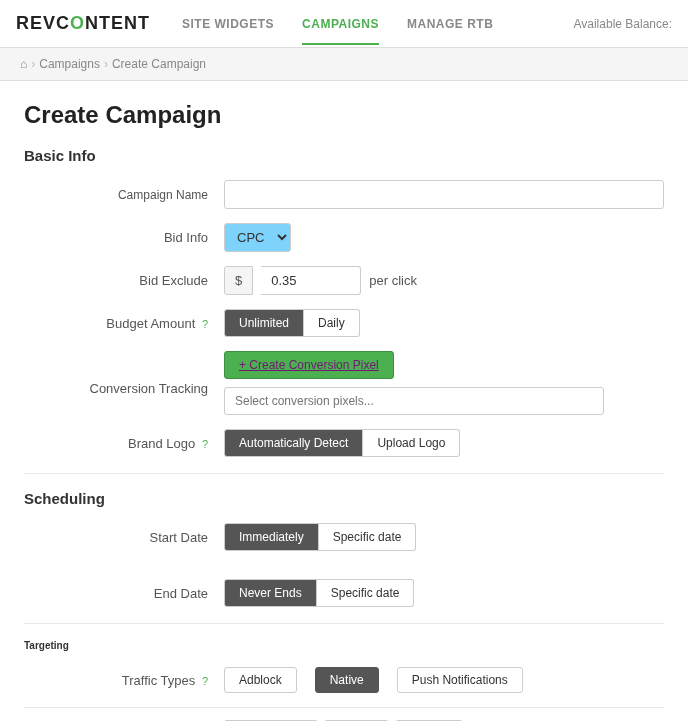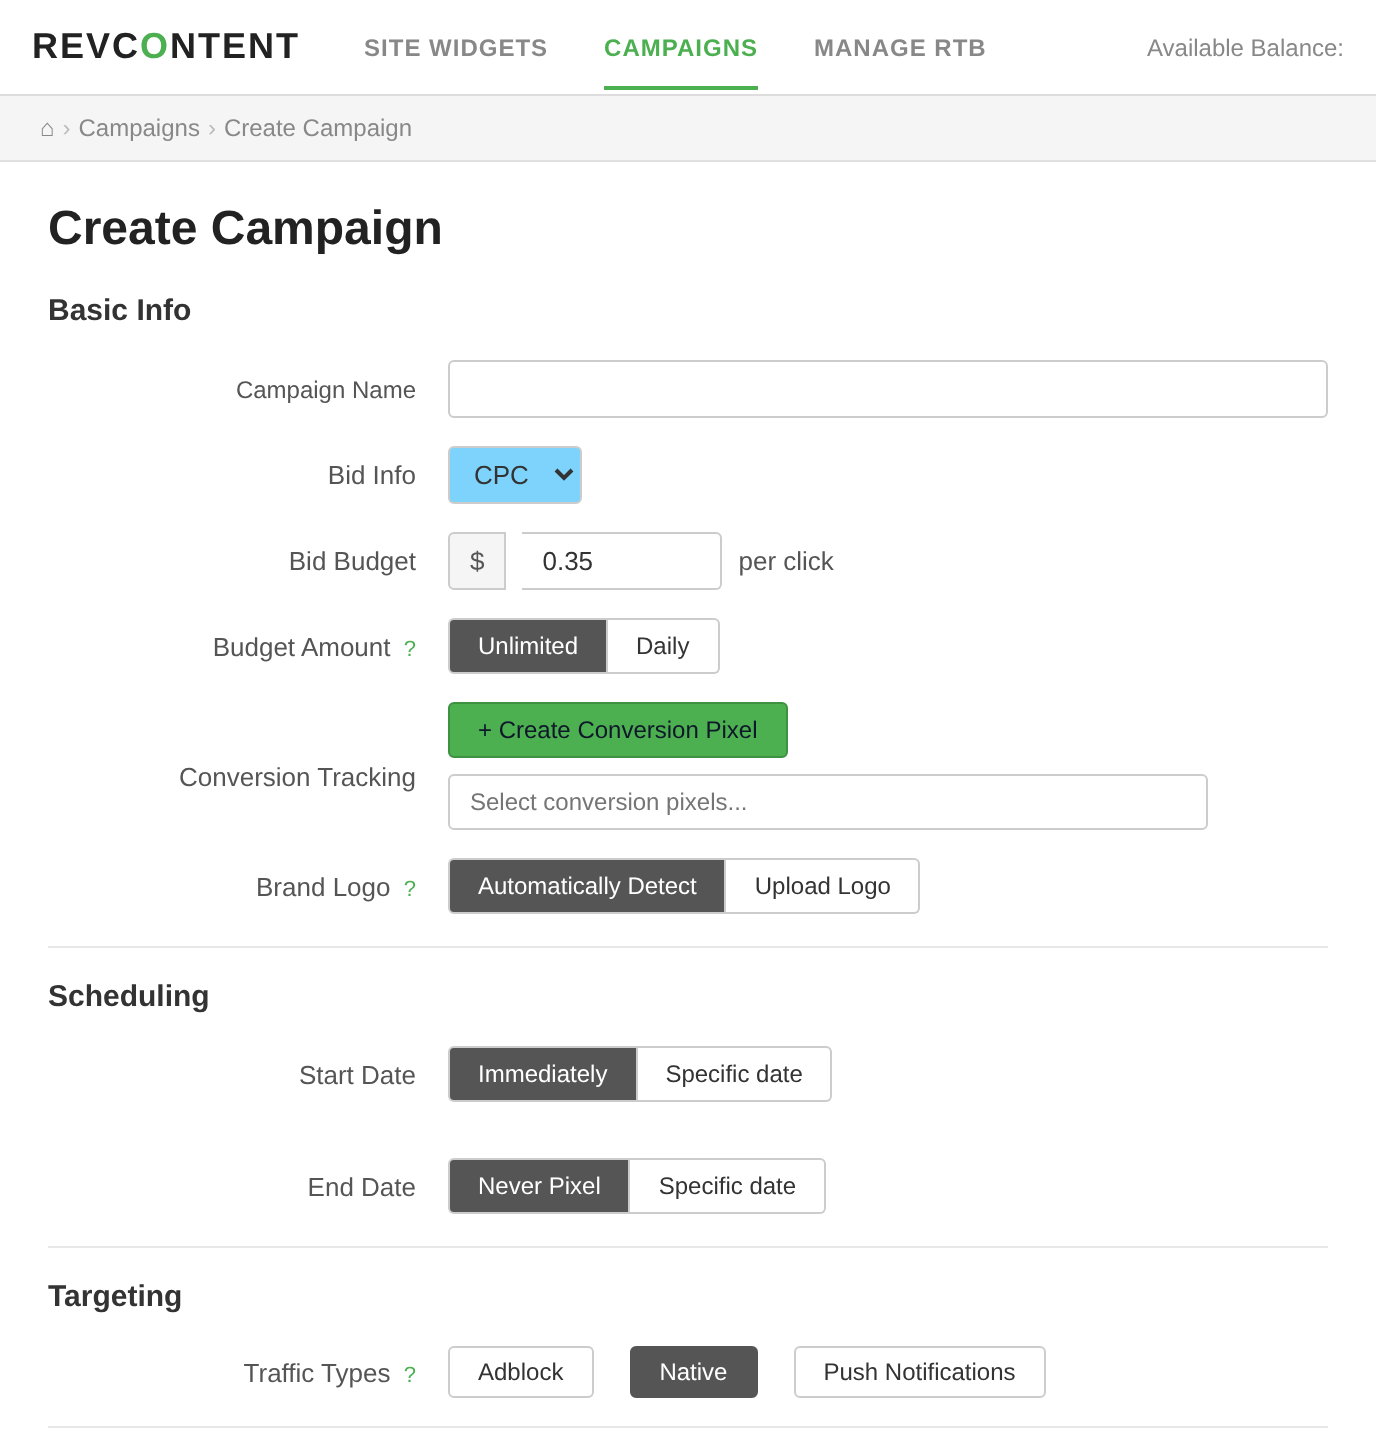--- a/index.html
+++ b/index.html
@@ -52,21 +52,21 @@
     <div>
       <select style="border:1px solid #ccc; border-radius:3px; padding:5px 8px; font-size:13px; color:#333; background:#7dd3fc;">
         <option>CPC</option>
         <option>CPM</option>
         <option>CPA</option>
       </select>
     </div>
   </div>
 
   <div style="display:flex; align-items:center; margin-bottom:14px;">
-    <label style="width:200px; text-align:right; padding-right:16px; font-size:13px; color:#555; flex-shrink:0;">Bid Budget</label>
+    <label style="width:200px; text-align:right; padding-right:16px; font-size:13px; color:#555; flex-shrink:0;">Bid Exclude</label>
     <div style="display:flex; align-items:center; gap:8px;">
       <span style="border:1px solid #ccc; border-radius:3px 0 0 3px; padding:6px 10px; background:#f5f5f5; font-size:13px; color:#555;">$</span>
       <input type="text" style="border-top: 1px solid rgb(204, 204, 204); border-right: 1px solid rgb(204, 204, 204); border-bottom: 1px solid rgb(204, 204, 204); border-image: initial; border-left: none; border-radius: 0px 3px 3px 0px; padding: 6px 10px; font-size: 13px; width: 100px;" value="0.35">
       <span style="font-size:13px; color:#555;">per click</span>
     </div>
   </div>
 
   <div style="display:flex; align-items:center; margin-bottom:14px;">
     <label style="width:200px; text-align:right; padding-right:16px; font-size:13px; color:#555; flex-shrink:0;">
       <span>Budget Amount</span>
@@ -75,21 +75,21 @@
     <div style="display:flex; gap:0;">
       <button style="border:1px solid #ccc; background:#555; color:#fff; padding:6px 14px; font-size:12px; cursor:pointer; border-radius:3px 0 0 3px;">Unlimited</button>
       <button style="border:1px solid #ccc; border-left:none; background:#fff; color:#333; padding:6px 14px; font-size:12px; cursor:pointer; border-radius:0 3px 3px 0;">Daily</button>
     </div>
   </div>
 
   <div style="display:flex; align-items:flex-start; margin-bottom:14px;">
     <label style="width:200px; text-align:right; padding-right:16px; font-size:13px; color:#555; flex-shrink:0; padding-top:6px;margin-top:24px;">Conversion Tracking</label>
     <div style="flex:1; display:flex; flex-direction:column; gap:8px;">
       <div>
-        <button style="background:#4caf50; color:#0f172a; border:1px solid #3d9140; border-radius:3px; padding:6px 14px; font-size:12px; cursor:pointer;">+ Create Conversion Pixel</button>
+        <button style="background:#4caf50; color:#701a75; border:1px solid #3d9140; border-radius:3px; padding:6px 14px; font-size:12px; cursor:pointer;text-decoration:underline;">+ Create Conversion Pixel</button>
       </div>
       <input type="text" style="border: 1px solid rgb(204, 204, 204); border-radius: 3px; padding: 6px 10px; font-size: 12px; color: rgb(187, 187, 187); width: 380px;" placeholder="Select conversion pixels...">
     </div>
   </div>
 
   <div style="display:flex; align-items:center; margin-bottom:14px;">
     <label style="width:200px; text-align:right; padding-right:16px; font-size:13px; color:#555; flex-shrink:0;">
       <span>Brand Logo</span>
       <span style="color:#4caf50; font-size:11px; cursor:pointer; margin-left:3px;">?</span>
     </label>
@@ -107,28 +107,28 @@
     <label style="width:200px; text-align:right; padding-right:16px; font-size:13px; color:#555; flex-shrink:0;">Start Date</label>
     <div style="display:flex;">
       <button style="border:1px solid #ccc; background:#555; color:#fff; padding:6px 14px; font-size:12px; cursor:pointer; border-radius:3px 0 0 3px;">Immediately</button>
       <button style="border:1px solid #ccc; border-left:none; background:#fff; color:#333; padding:6px 14px; font-size:12px; cursor:pointer; border-radius:0 3px 3px 0;">Specific date</button>
     </div>
   </div>
 
   <div style="display:flex; align-items:center; margin-bottom:14px;margin-top:28px;">
     <label style="width:200px; text-align:right; padding-right:16px; font-size:13px; color:#555; flex-shrink:0;">End Date</label>
     <div style="display:flex;">
-      <button style="border:1px solid #ccc; background:#555; color:#fff; padding:6px 14px; font-size:12px; cursor:pointer; border-radius:3px 0 0 3px;">Never Pixel</button>
+      <button style="border:1px solid #ccc; background:#555; color:#fff; padding:6px 14px; font-size:12px; cursor:pointer; border-radius:3px 0 0 3px;">Never Ends</button>
       <button style="border:1px solid #ccc; border-left:none; background:#fff; color:#333; padding:6px 14px; font-size:12px; cursor:pointer; border-radius:0 3px 3px 0;">Specific date</button>
     </div>
   </div>
 
   <hr style="border:none; border-top:1px solid #e8e8e8; margin:16px 0;">
 
-  <h2 style="font-size:15px; font-weight:600; color:#333; margin-bottom:16px;">Targeting</h2>
+  <h2 style="font-size:10px; font-weight:600; color:#333; margin-bottom:16px;">Targeting</h2>
 
   <div style="display:flex; align-items:center; margin-bottom:14px;">
     <label style="width:200px; text-align:right; padding-right:16px; font-size:13px; color:#555; flex-shrink:0;">
       <span>Traffic Types</span>
       <span style="color:#4caf50; font-size:11px; cursor:pointer; margin-left:3px;">?</span>
     </label>
     <div style="display:flex; gap:18px;">
       <button style="border:1px solid #ccc; background:#fff; color:#333; padding:5px 14px; font-size:12px; cursor:pointer; border-radius:3px;">Adblock</button>
       <button style="border:1px solid #555; background:#555; color:#fff; padding:5px 14px; font-size:12px; cursor:pointer; border-radius:3px;">Native</button>
       <button style="border:1px solid #ccc; background:#fff; color:#333; padding:5px 14px; font-size:12px; cursor:pointer; border-radius:3px;">Push Notifications</button>

